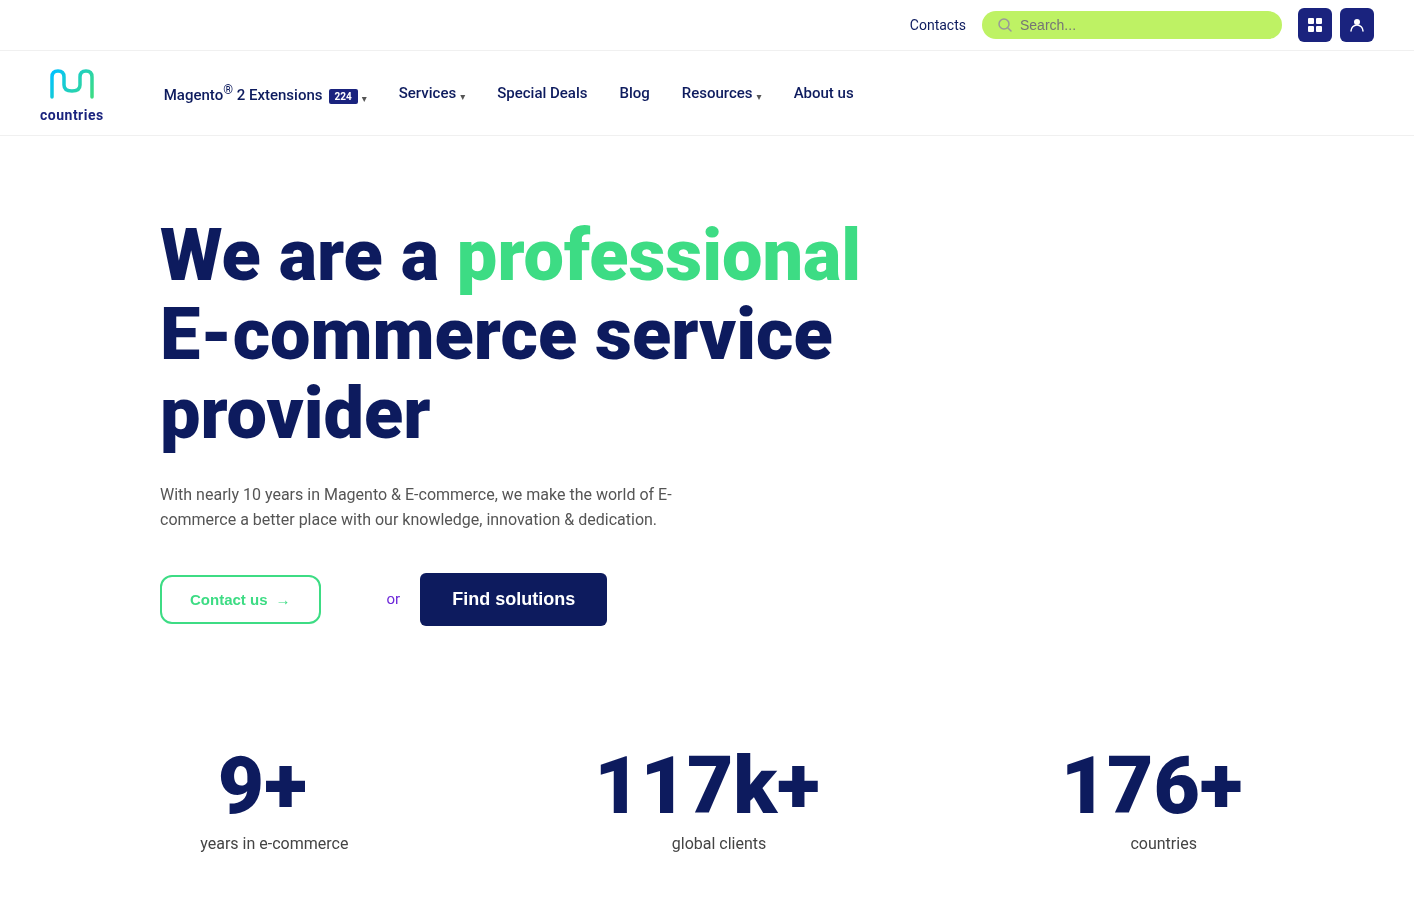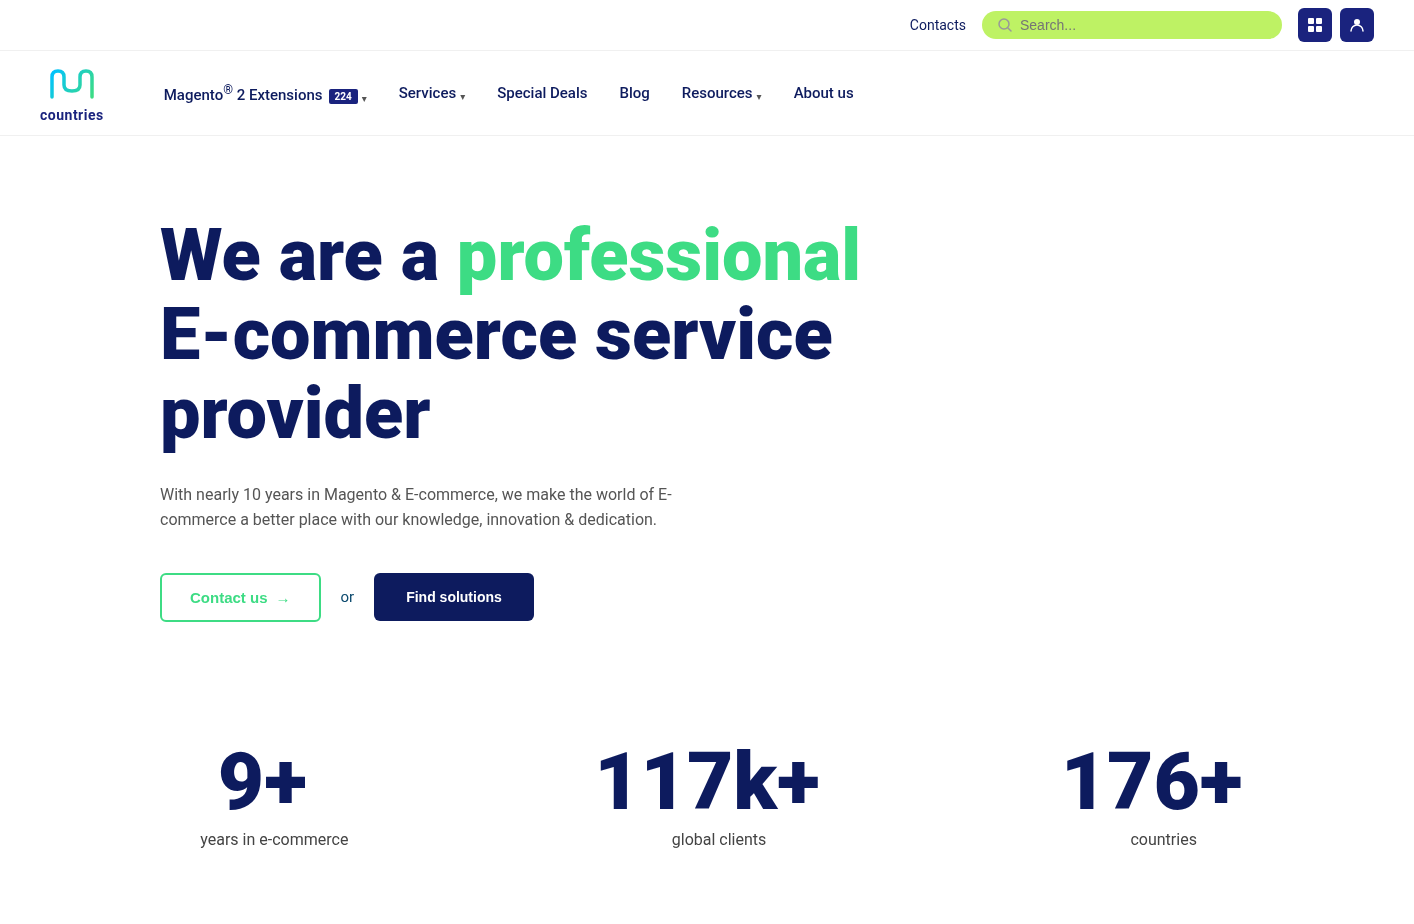--- a/index.html
+++ b/index.html
@@ -140,39 +140,40 @@
     .hero-buttons {
       display: flex;
       align-items: center;
       gap: 20px;
     }
     .btn-contact {
       border: 2px solid #3ddc84;
       background: transparent;
       color: #3ddc84;
       padding: 14px 28px;
-      border-radius: 6px;
+      border-radius: 12px;
       font-size: 15px;
       font-weight: 600;
       cursor: pointer;
       display: flex;
       align-items: center;
       gap: 8px;
     }
     .btn-or {
-      color: #0c4a6e;
+      color: #6d28d9;
       font-size: 15px;
+      margin-left: 46px;
     }
     .btn-find {
       background: #0d1b5e;
       color: #fff;
       border: none;
       padding: 16px 32px;
       border-radius: 6px;
-      font-size: 14px;
+      font-size: 18px;
       font-weight: 600;
       cursor: pointer;
     }
 
     
     .stats {
       display: flex;
       justify-content: center;
       gap: 0;
       padding: 60px 40px 40px;

